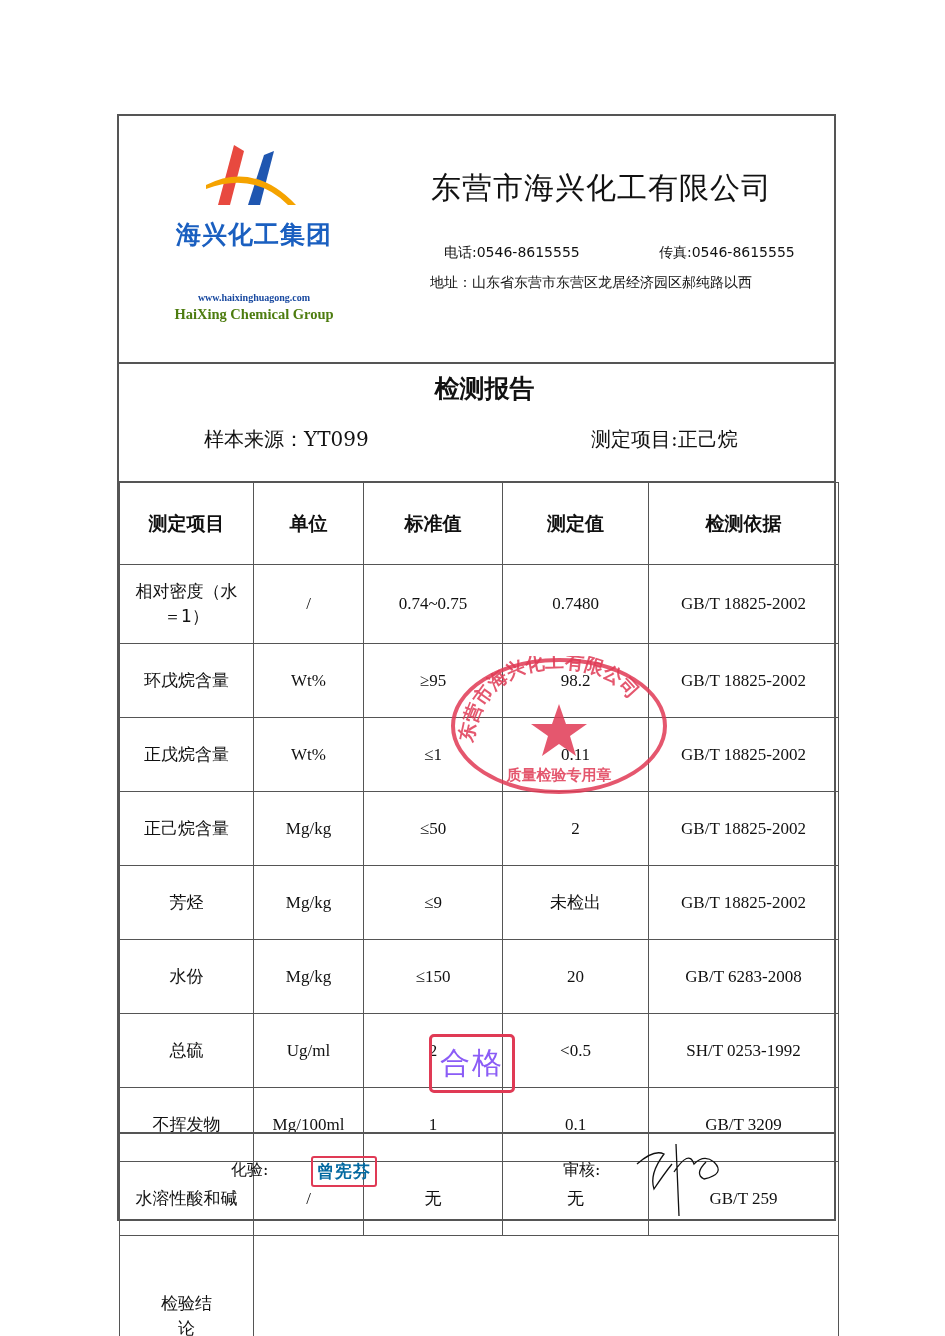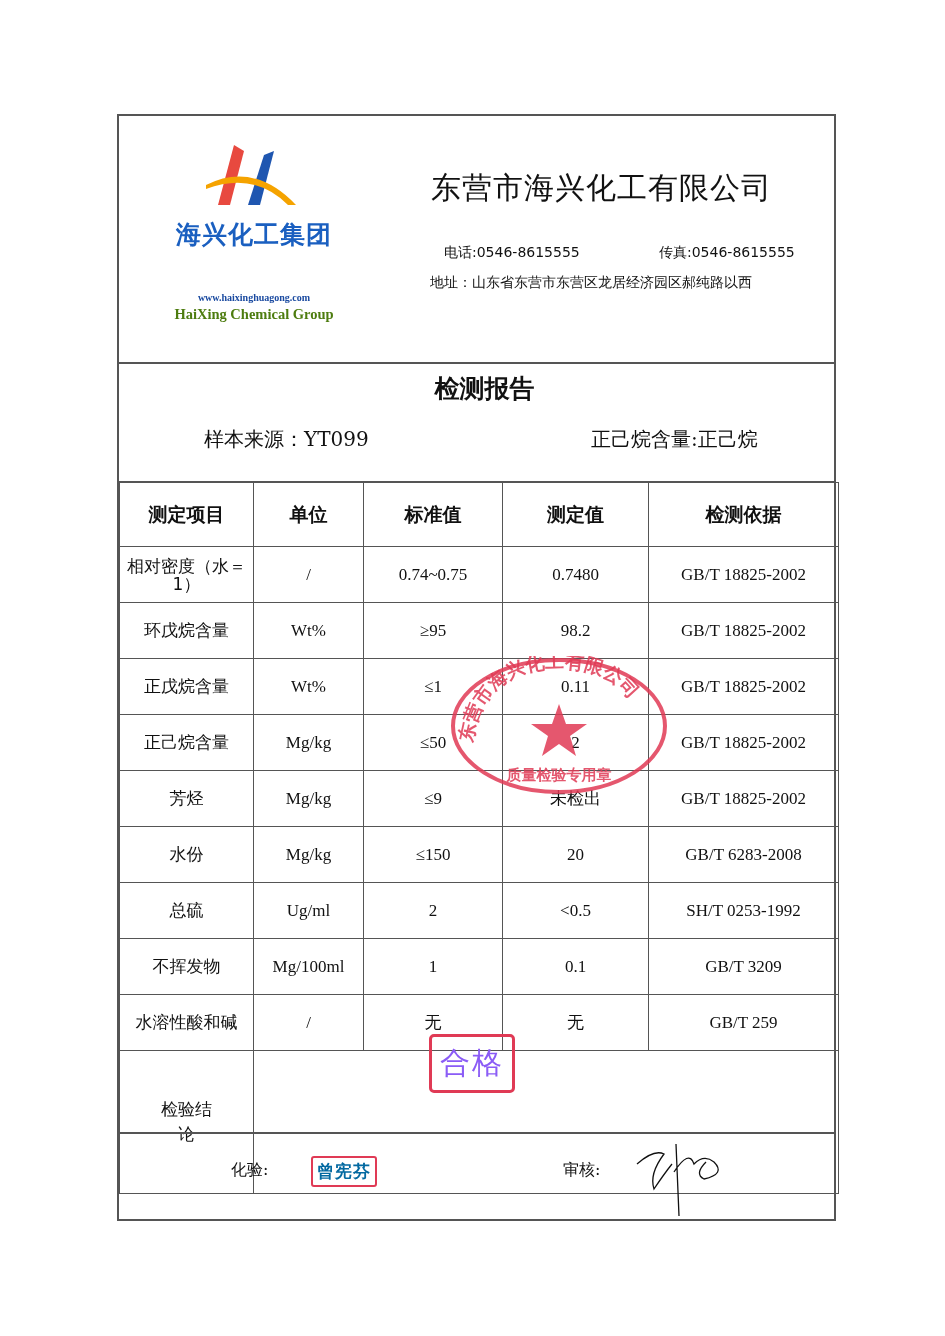--- a/index.html
+++ b/index.html
@@ -24,21 +24,21 @@
     .addr { position: absolute; left: 311px; top: 158px; font-size: 14px; }
     .title-block { position: absolute; left: 0; top: 248px; width: 100%; height: 118px;
       border-bottom: 1px solid #555; box-sizing: border-box; }
     .report-title { position: absolute; left: 8px; top: 8px; width: 100%; text-align: center;
       font-family: "DejaVu Sans", sans-serif; font-weight: bold; font-size: 25px; }
     .sample-src { position: absolute; left: 85px; top: 62px; font-size: 20px; }
     .product-name { position: absolute; left: 472px; top: 62px; font-size: 20px; }
     table.results { position: absolute; left: 0; top: 366px; width: 100%; border-collapse: collapse;
       table-layout: fixed; }
     table.results td, table.results th { border: 1px solid #555; text-align: center; vertical-align: middle;
-      font-size: 17px; padding: 5px; font-weight: normal; }
+      font-size: 17px; padding: 14px; font-weight: normal; }
     table.results th { font-family: "DejaVu Sans", sans-serif; font-weight: bold; font-size: 19px; height: 53px; }
     table.results tr.r td { height: 45px; }
     td.cn { font-family: "DejaVu Sans", sans-serif; font-size: 16.5px; }
     td.num { font-family: "Liberation Serif", serif; font-size: 18px; }
     .conclusion-row td { height: 132px; }
     .sign-block { position: absolute; left: 0; top: 1016px; width: 100%; height: 89px;
       border-top: 2px solid #555; box-sizing: border-box; }
     .sig-label1 { position: absolute; left: 112px; top: 26px; font-size: 16px; }
     .sig-label2 { position: absolute; left: 444px; top: 26px; font-size: 16px; }
     .stamp-name { position: absolute; left: 192px; top: 22px; border: 2.5px solid #e03a55; border-radius: 3px;
@@ -66,41 +66,41 @@
     </div>
     <div class="company-name">东营市海兴化工有限公司</div>
     <div class="tel">电话:0546-8615555</div>
     <div class="fax">传真:0546-8615555</div>
     <div class="addr">地址：山东省东营市东营区龙居经济园区郝纯路以西</div>
   </div>
 
   <div class="title-block">
     <div class="report-title">检测报告</div>
     <div class="sample-src">样本来源：YT099</div>
-    <div class="product-name">正己烷含量:正己烷</div>
+    <div class="product-name">测定项目:正己烷</div>
   </div>
 
   <table class="results">
     <colgroup>
       <col style="width:134px">
         <col style="width:110px">
         <col style="width:139px">
         <col style="width:146px">
         <col style="width:190px">
     </colgroup>
     <tbody>
         <tr>
       <th>测定项目</th>
       <th>单位</th>
       <th>标准值</th>
       <th>测定值</th>
       <th>检测依据</th>
     </tr>
     <tr class="r">
-      <td class="cn" style="line-height:18px">相对密度（水＝1）</td>
+      <td class="cn" style="line-height:25px">相对密度（水＝1）</td>
       <td class="num">/</td>
       <td class="num">0.74~0.75</td>
       <td class="num">0.7480</td>
       <td class="num">GB/T 18825-2002</td>
     </tr>
     <tr class="r">
       <td class="cn">环戊烷含量</td>
       <td class="num">Wt%</td>
       <td class="num">≥95</td>
       <td class="num">98.2</td>

